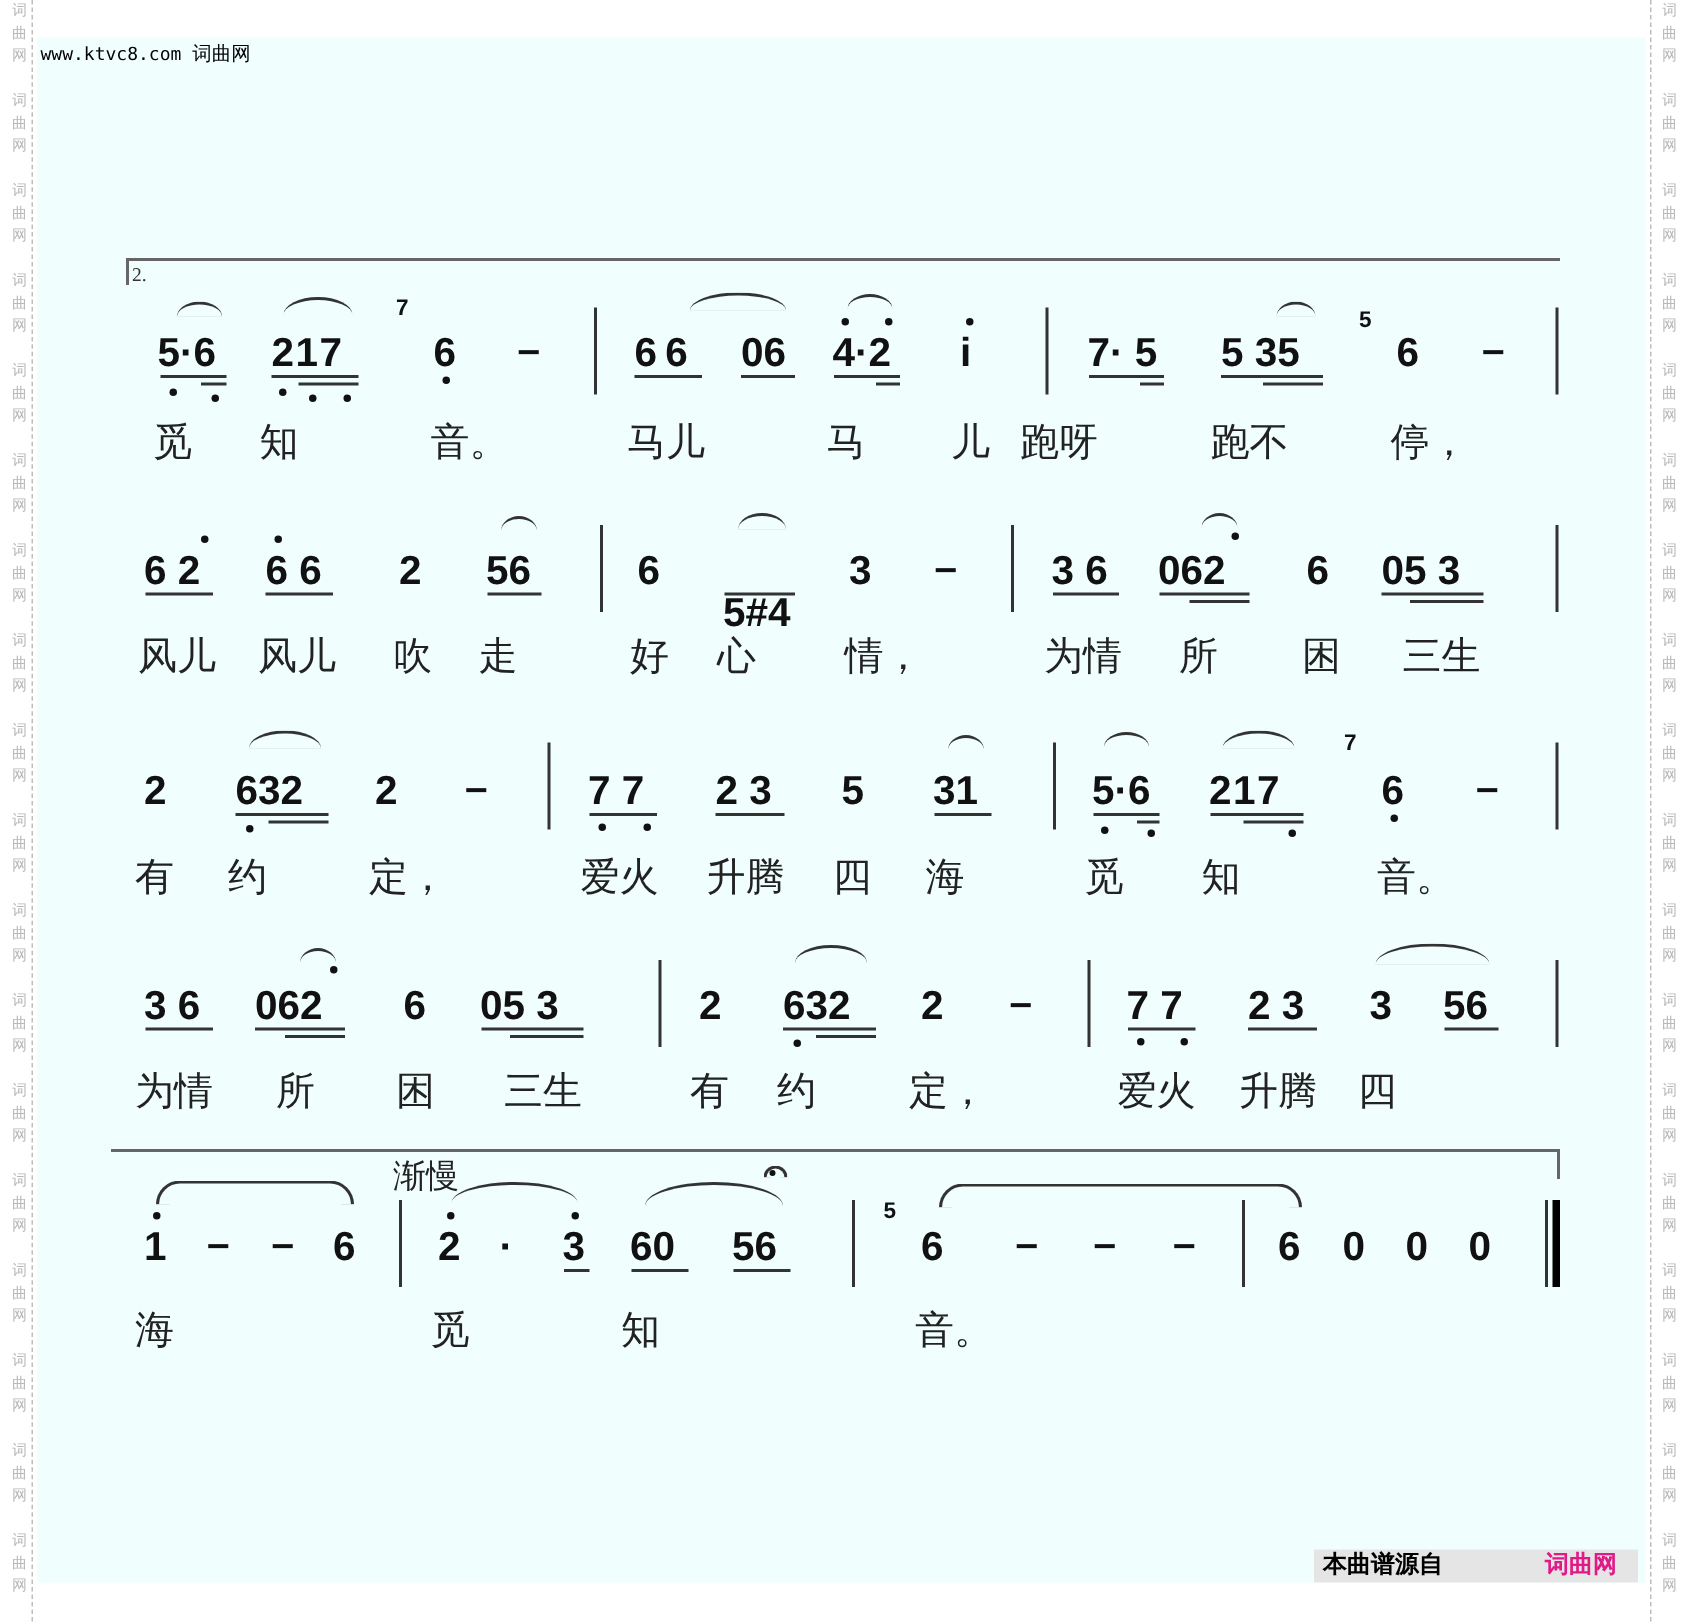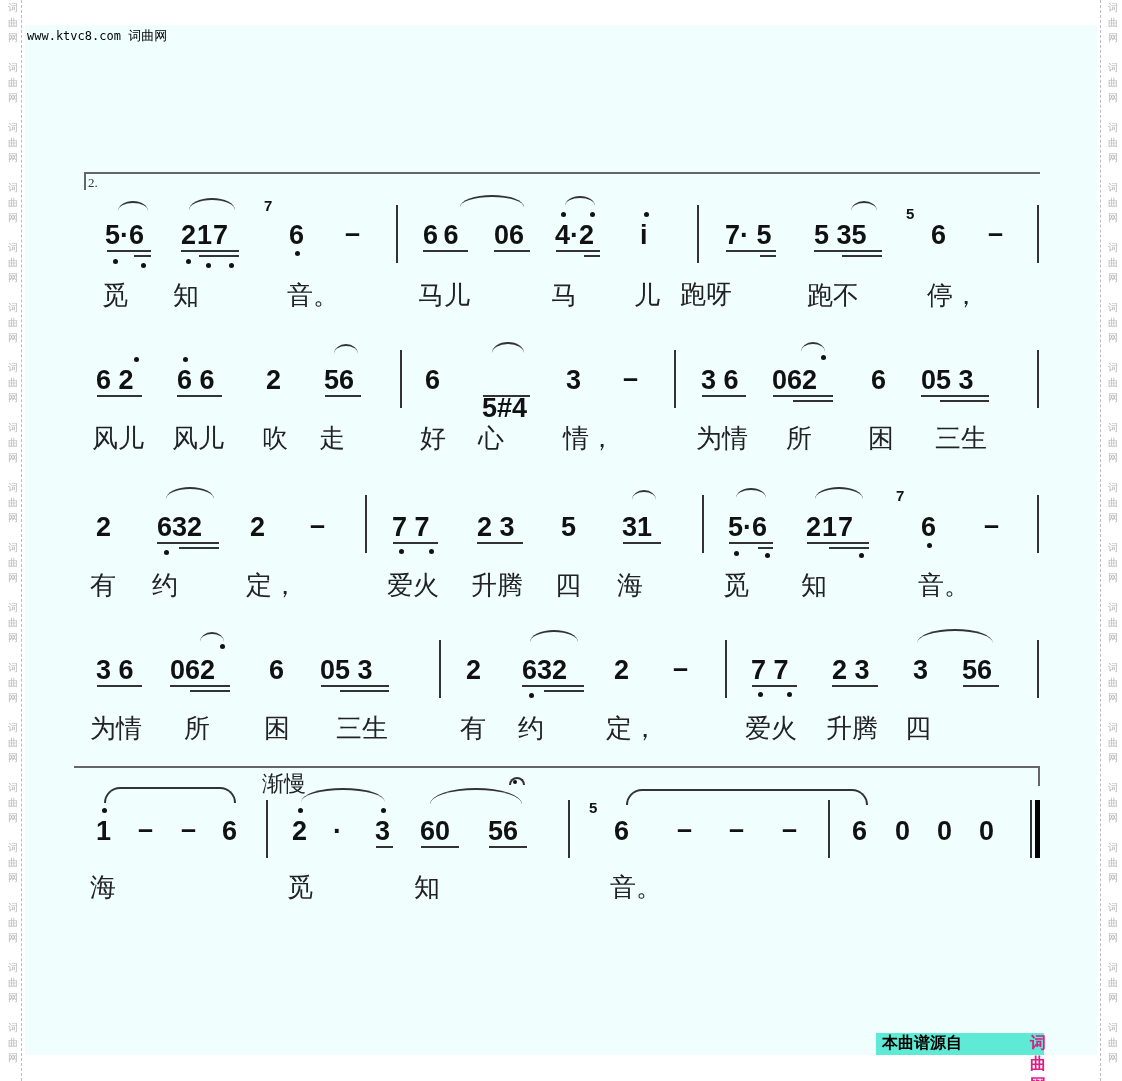--- a/index.html
+++ b/index.html
@@ -17,21 +17,21 @@
   .ly{position:absolute;font-family:"DejaVu Sans",sans-serif;font-size:26px;color:#222;line-height:30px;}
   .bar{position:absolute;width:2px;background:#333;}
   .ul{position:absolute;height:2px;background:#333;}
   .dot{position:absolute;width:5px;height:5px;border-radius:50%;background:#111;}
   .slur{position:absolute;border-top:2px solid #333;border-radius:50% 50% 0 0 / 100% 100% 0 0;}
   .grace{position:absolute;font-family:"Liberation Sans",sans-serif;font-weight:bold;font-size:15px;color:#111;line-height:15px;}
   .hline{position:absolute;height:2px;background:#666;}
   .vline{position:absolute;width:2px;background:#666;}
   .ending{position:absolute;font-family:"Liberation Serif",serif;font-size:13px;color:#333;}
   .tempo{position:absolute;font-family:"DejaVu Sans",sans-serif;font-size:22px;color:#222;}
-  .source{position:absolute;left:876px;top:1033px;width:168px;height:22px;background:#5eead4;}
+  .source{position:absolute;left:876px;top:1033px;width:216px;height:22px;background:#e5e5e5;}
   .source .a{position:absolute;left:6px;top:0;font-family:"DejaVu Sans",sans-serif;font-weight:bold;font-size:16px;color:#000;}
   .source .b{position:absolute;left:154px;top:0;font-family:"DejaVu Sans",sans-serif;font-weight:bold;font-size:16px;color:#e01a87;}
 </style>
 </head>
 <body>
 
 <div class="dash" style="left:21px;"></div>
 <div class="dash" style="left:1100px;"></div>
 <div id="wm-left" class="wm-col left">
     <div class="wm-group" style="top: 0px;">

